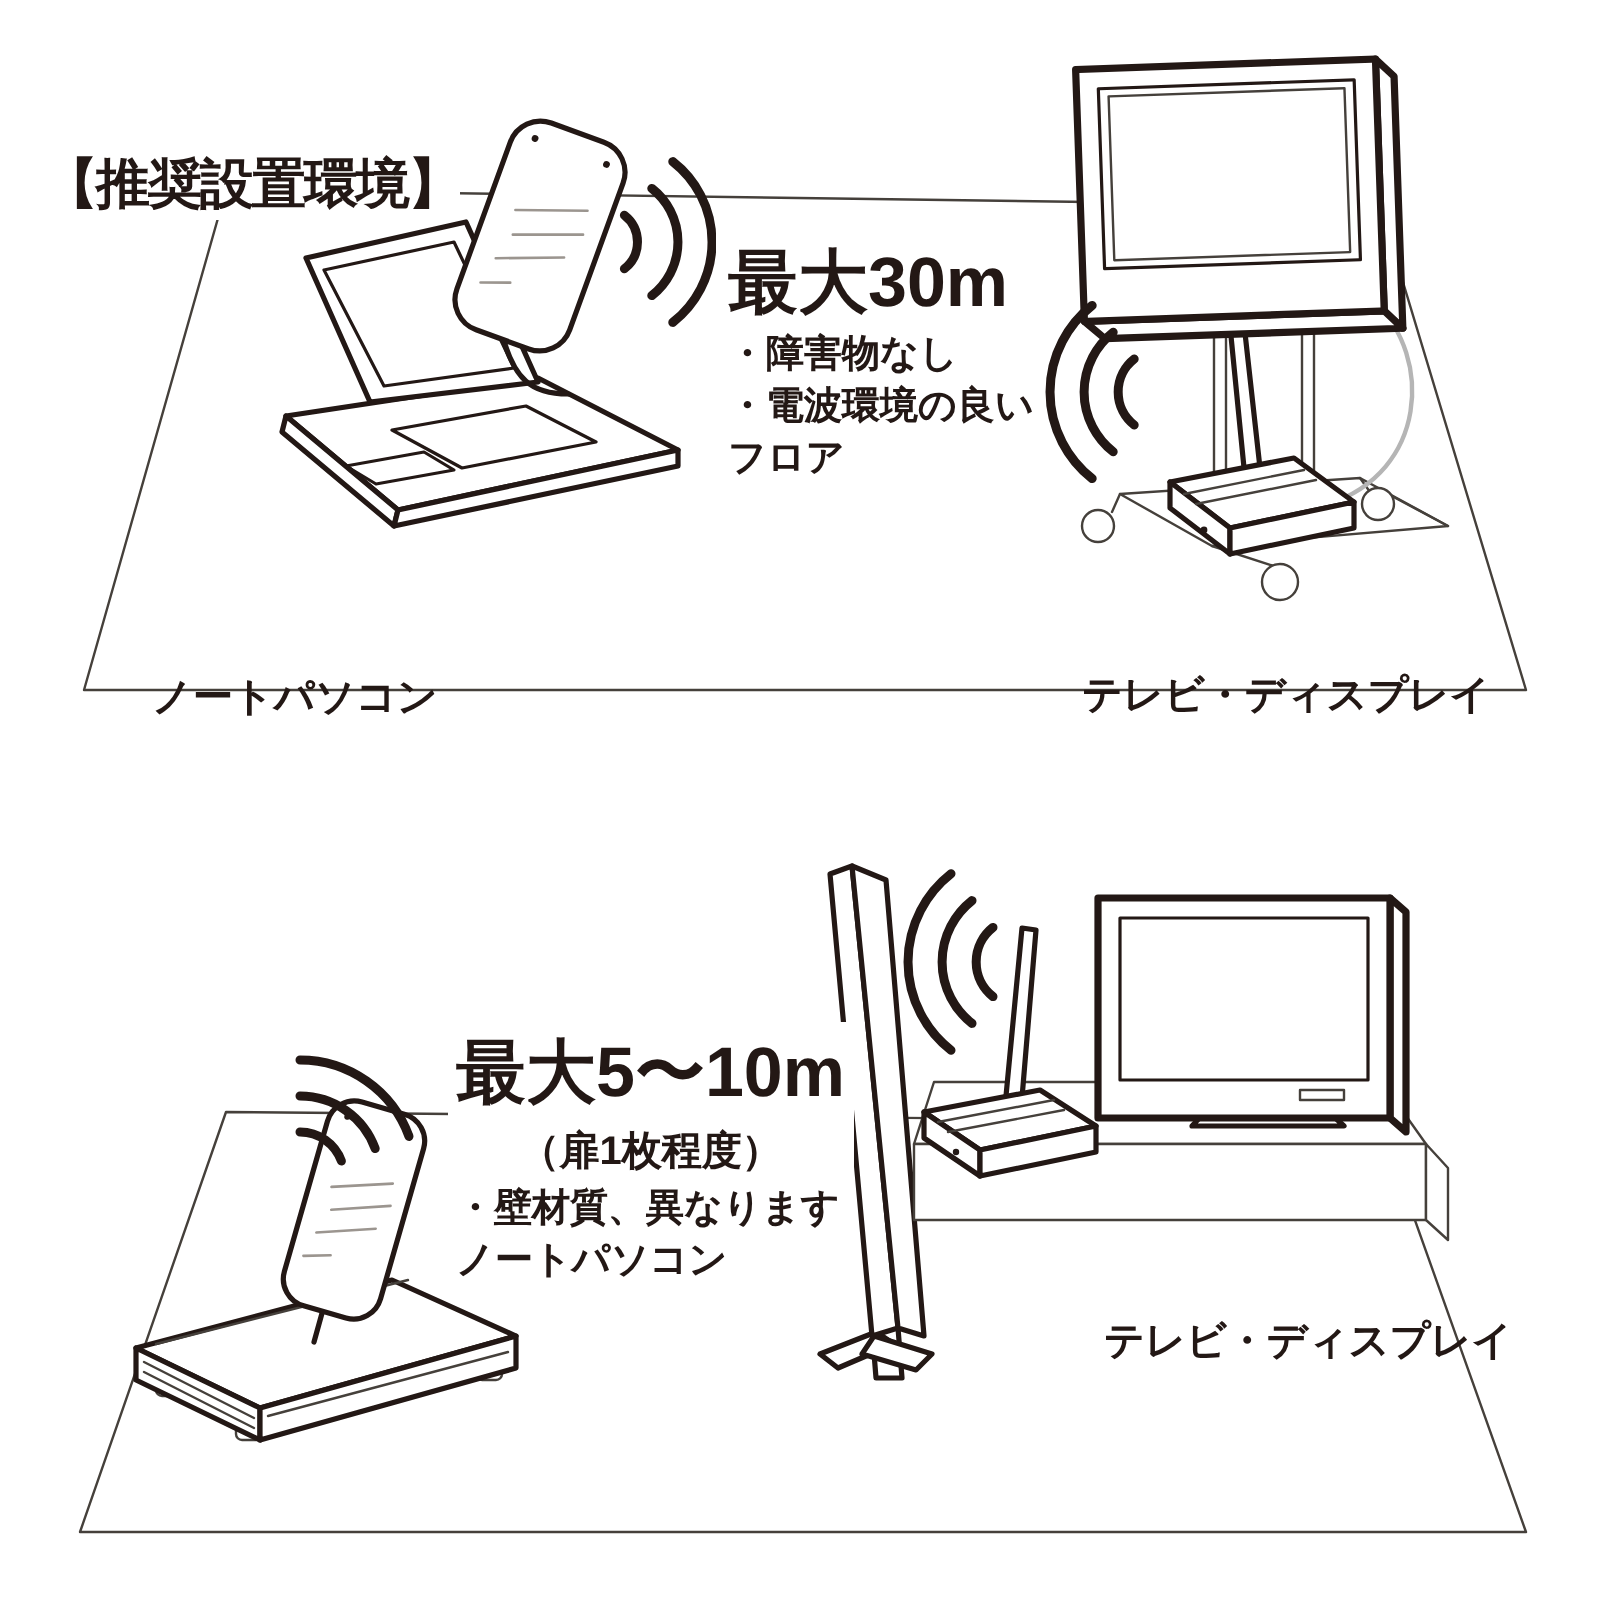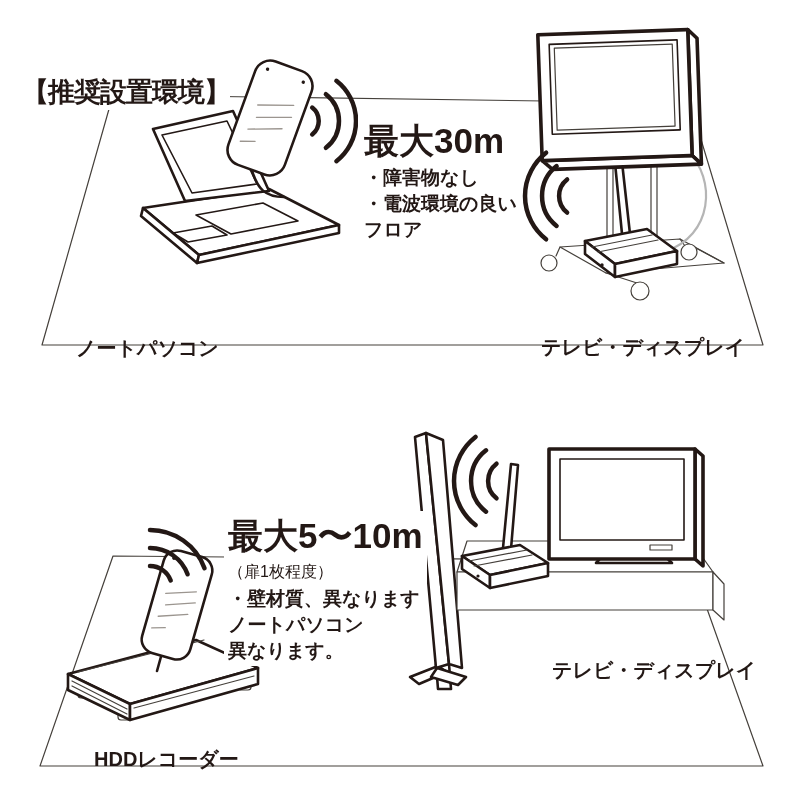--- a/index.html
+++ b/index.html
@@ -14,21 +14,21 @@
   .midl {stroke:#231815;stroke-width:2.6;fill:none;}
   .thick{stroke:#231815;stroke-width:3.6;fill:#fff;}
   .wave {stroke:#231815;stroke-width:4.5;fill:none;}
   .gray {stroke:#9b958f;stroke-width:1.3;fill:none;}
   .cable{stroke:#b5b5b5;stroke-width:2.2;fill:none;}
   .dot  {fill:#231815;stroke:none;}
   .txt{position:absolute;white-space:nowrap;background:#fff;margin-top:40px;}
   .title{font-size:27px;font-weight:800;letter-spacing:-1px;}
   .big{font-size:35px;font-weight:800;letter-spacing:0;}
   .note{font-size:19px;font-weight:700;line-height:26px;}
-  .sub{font-size:16px;font-weight:400;}
+  .sub{font-size:20px;font-weight:700;text-align:center;}
   .lbl{font-size:20px;font-weight:600;background:transparent;}
 </style>
 </head>
 <body>
 
 <div id="canvas">
 
 <svg width="800" height="800" viewBox="0 0 800 800">
 
   <g>
@@ -179,19 +179,17 @@
 
   <div class="txt lbl" style="left:76px;top:295px;">ノートパソコン</div>
   <div class="txt lbl" style="left:541px;top:294px;">テレビ・ディスプレイ</div>
 
 
   <div class="txt" style="left:224px;top:471px;padding:2px 4px;">
     <div class="big">最大5〜10m</div>
     <div class="sub" style="margin:2px 0 3px 0;">（扉1枚程度）</div>
     <div class="note">・壁材質、異なります</div>
     <div class="note ind">ノートパソコン</div>
-    <div class="note ind">異なります。</div>
   </div>
 
-  <div class="txt lbl" style="left:94px;top:706px;">HDDレコーダー</div>
   <div class="txt lbl" style="left:552px;top:617px;background:transparent;">テレビ・ディスプレイ</div>
 
 </div>
 
 </body></html>

